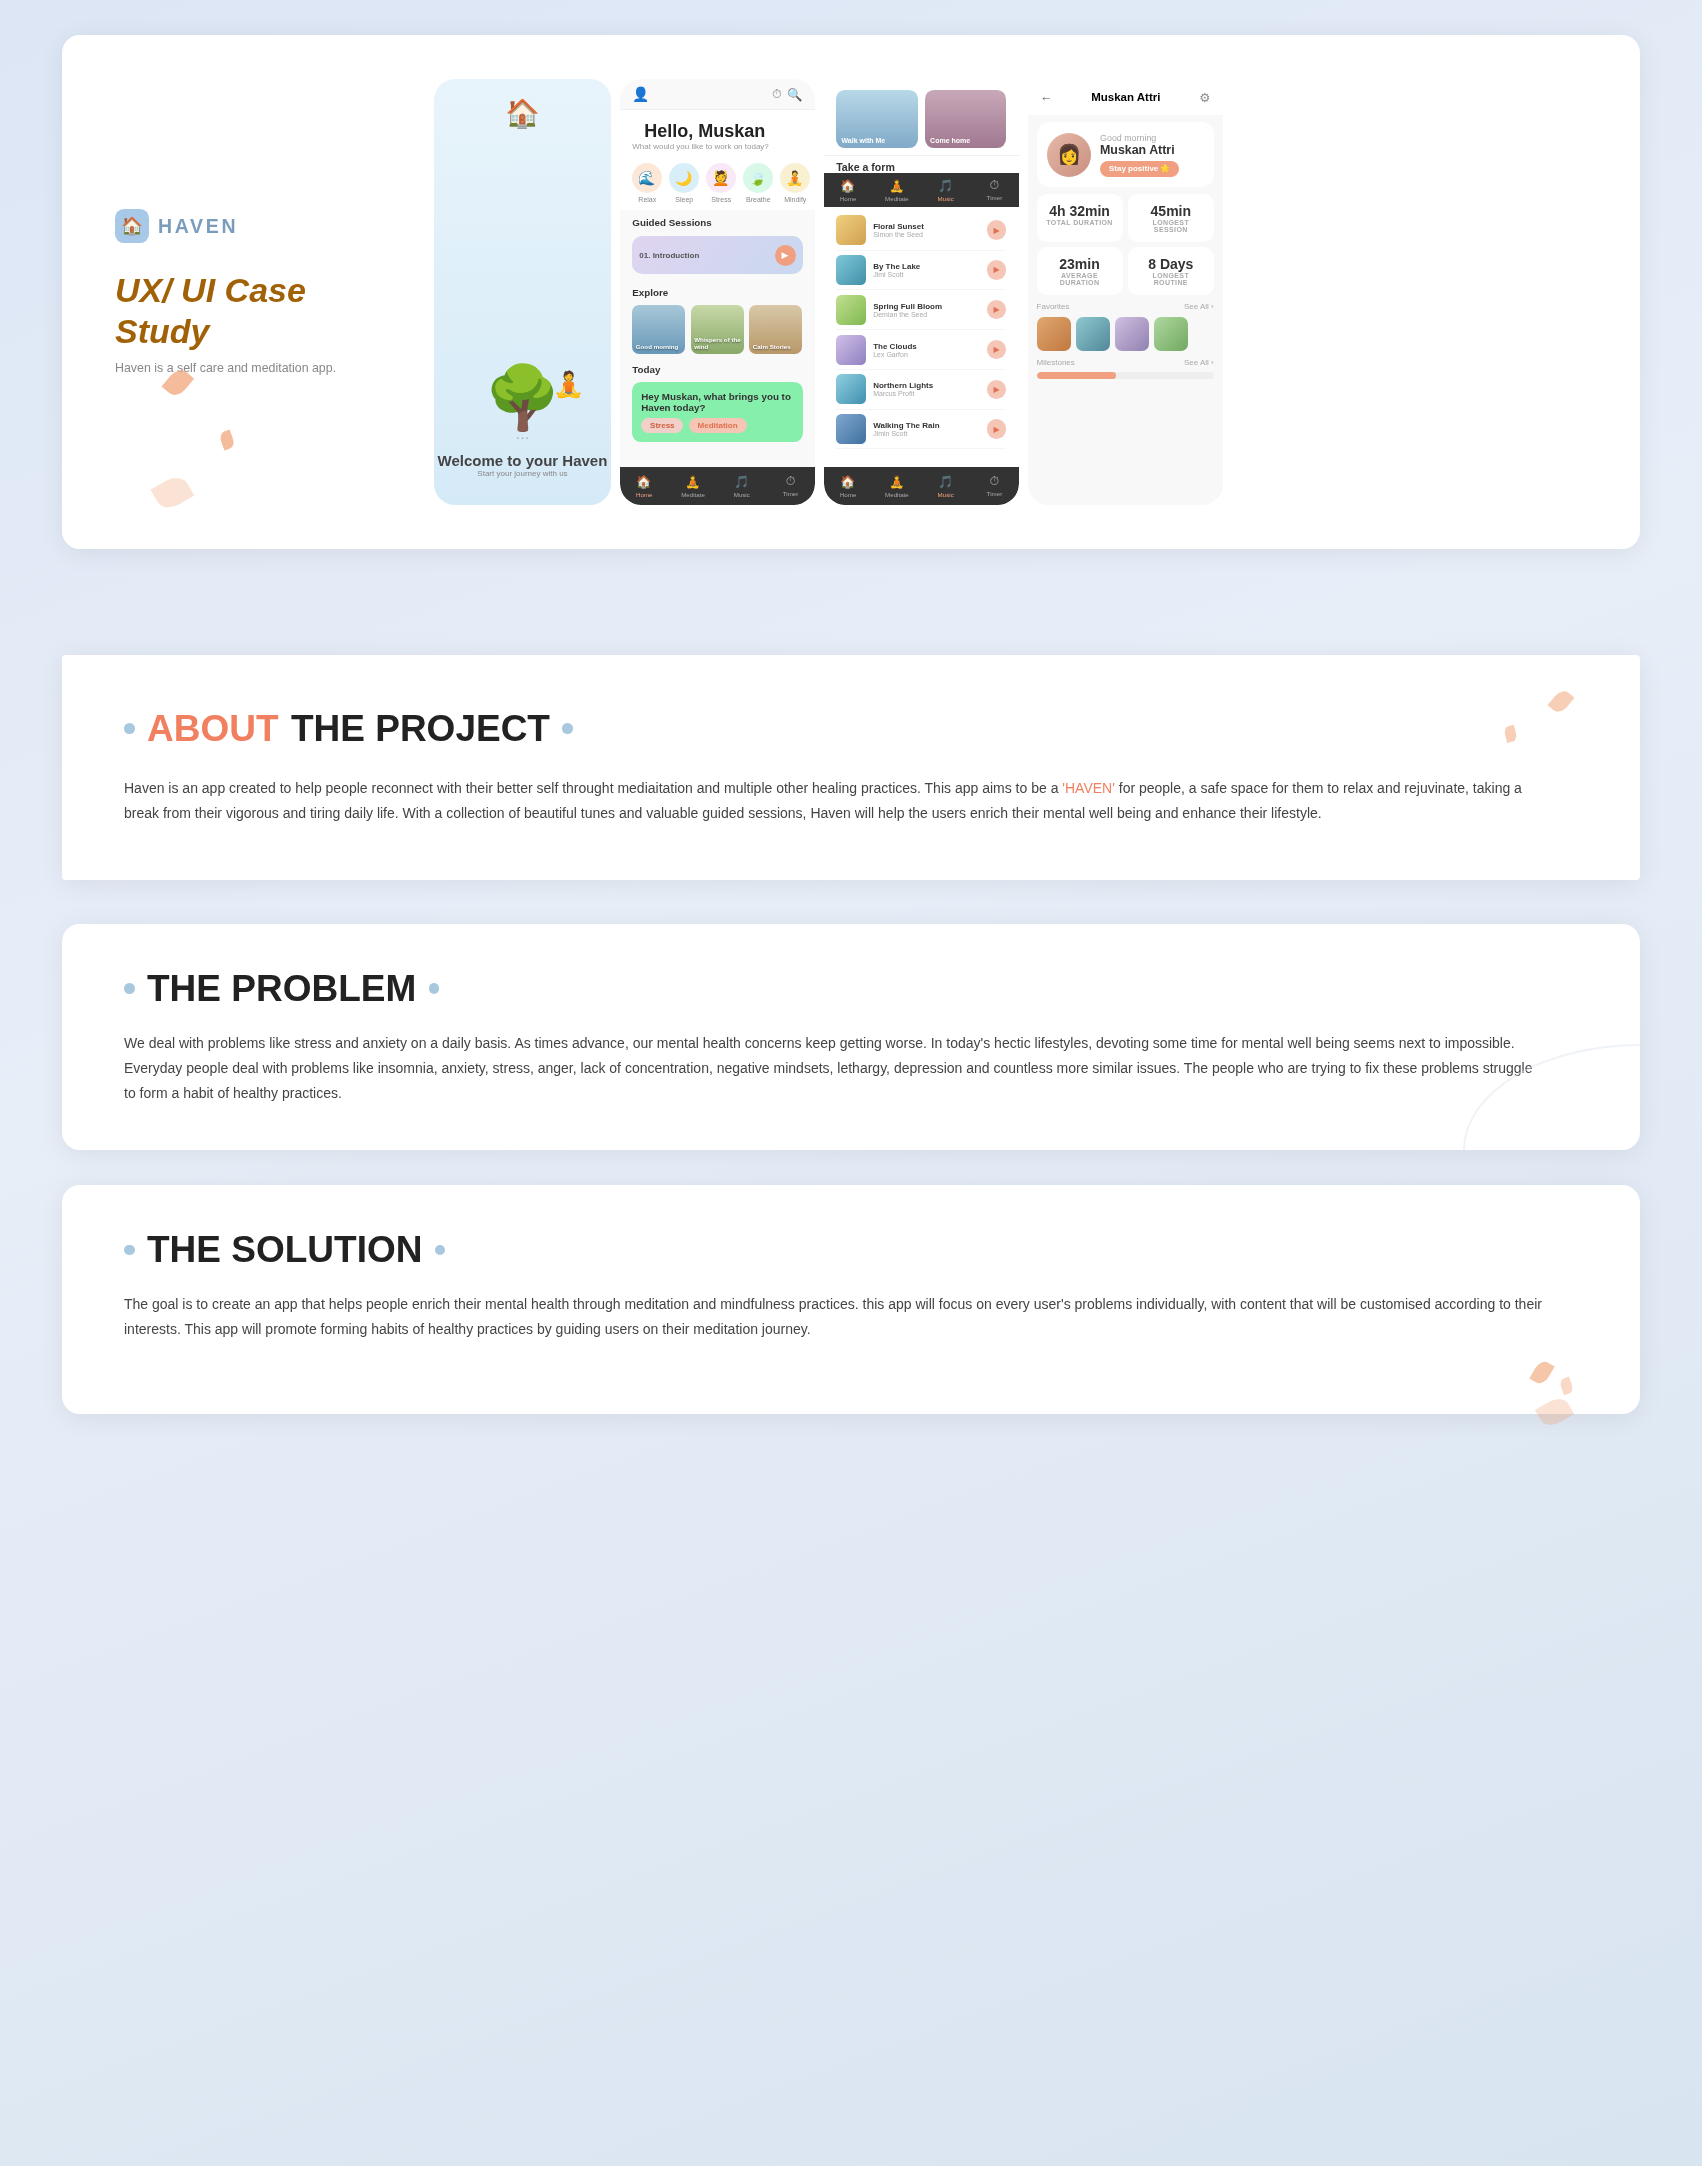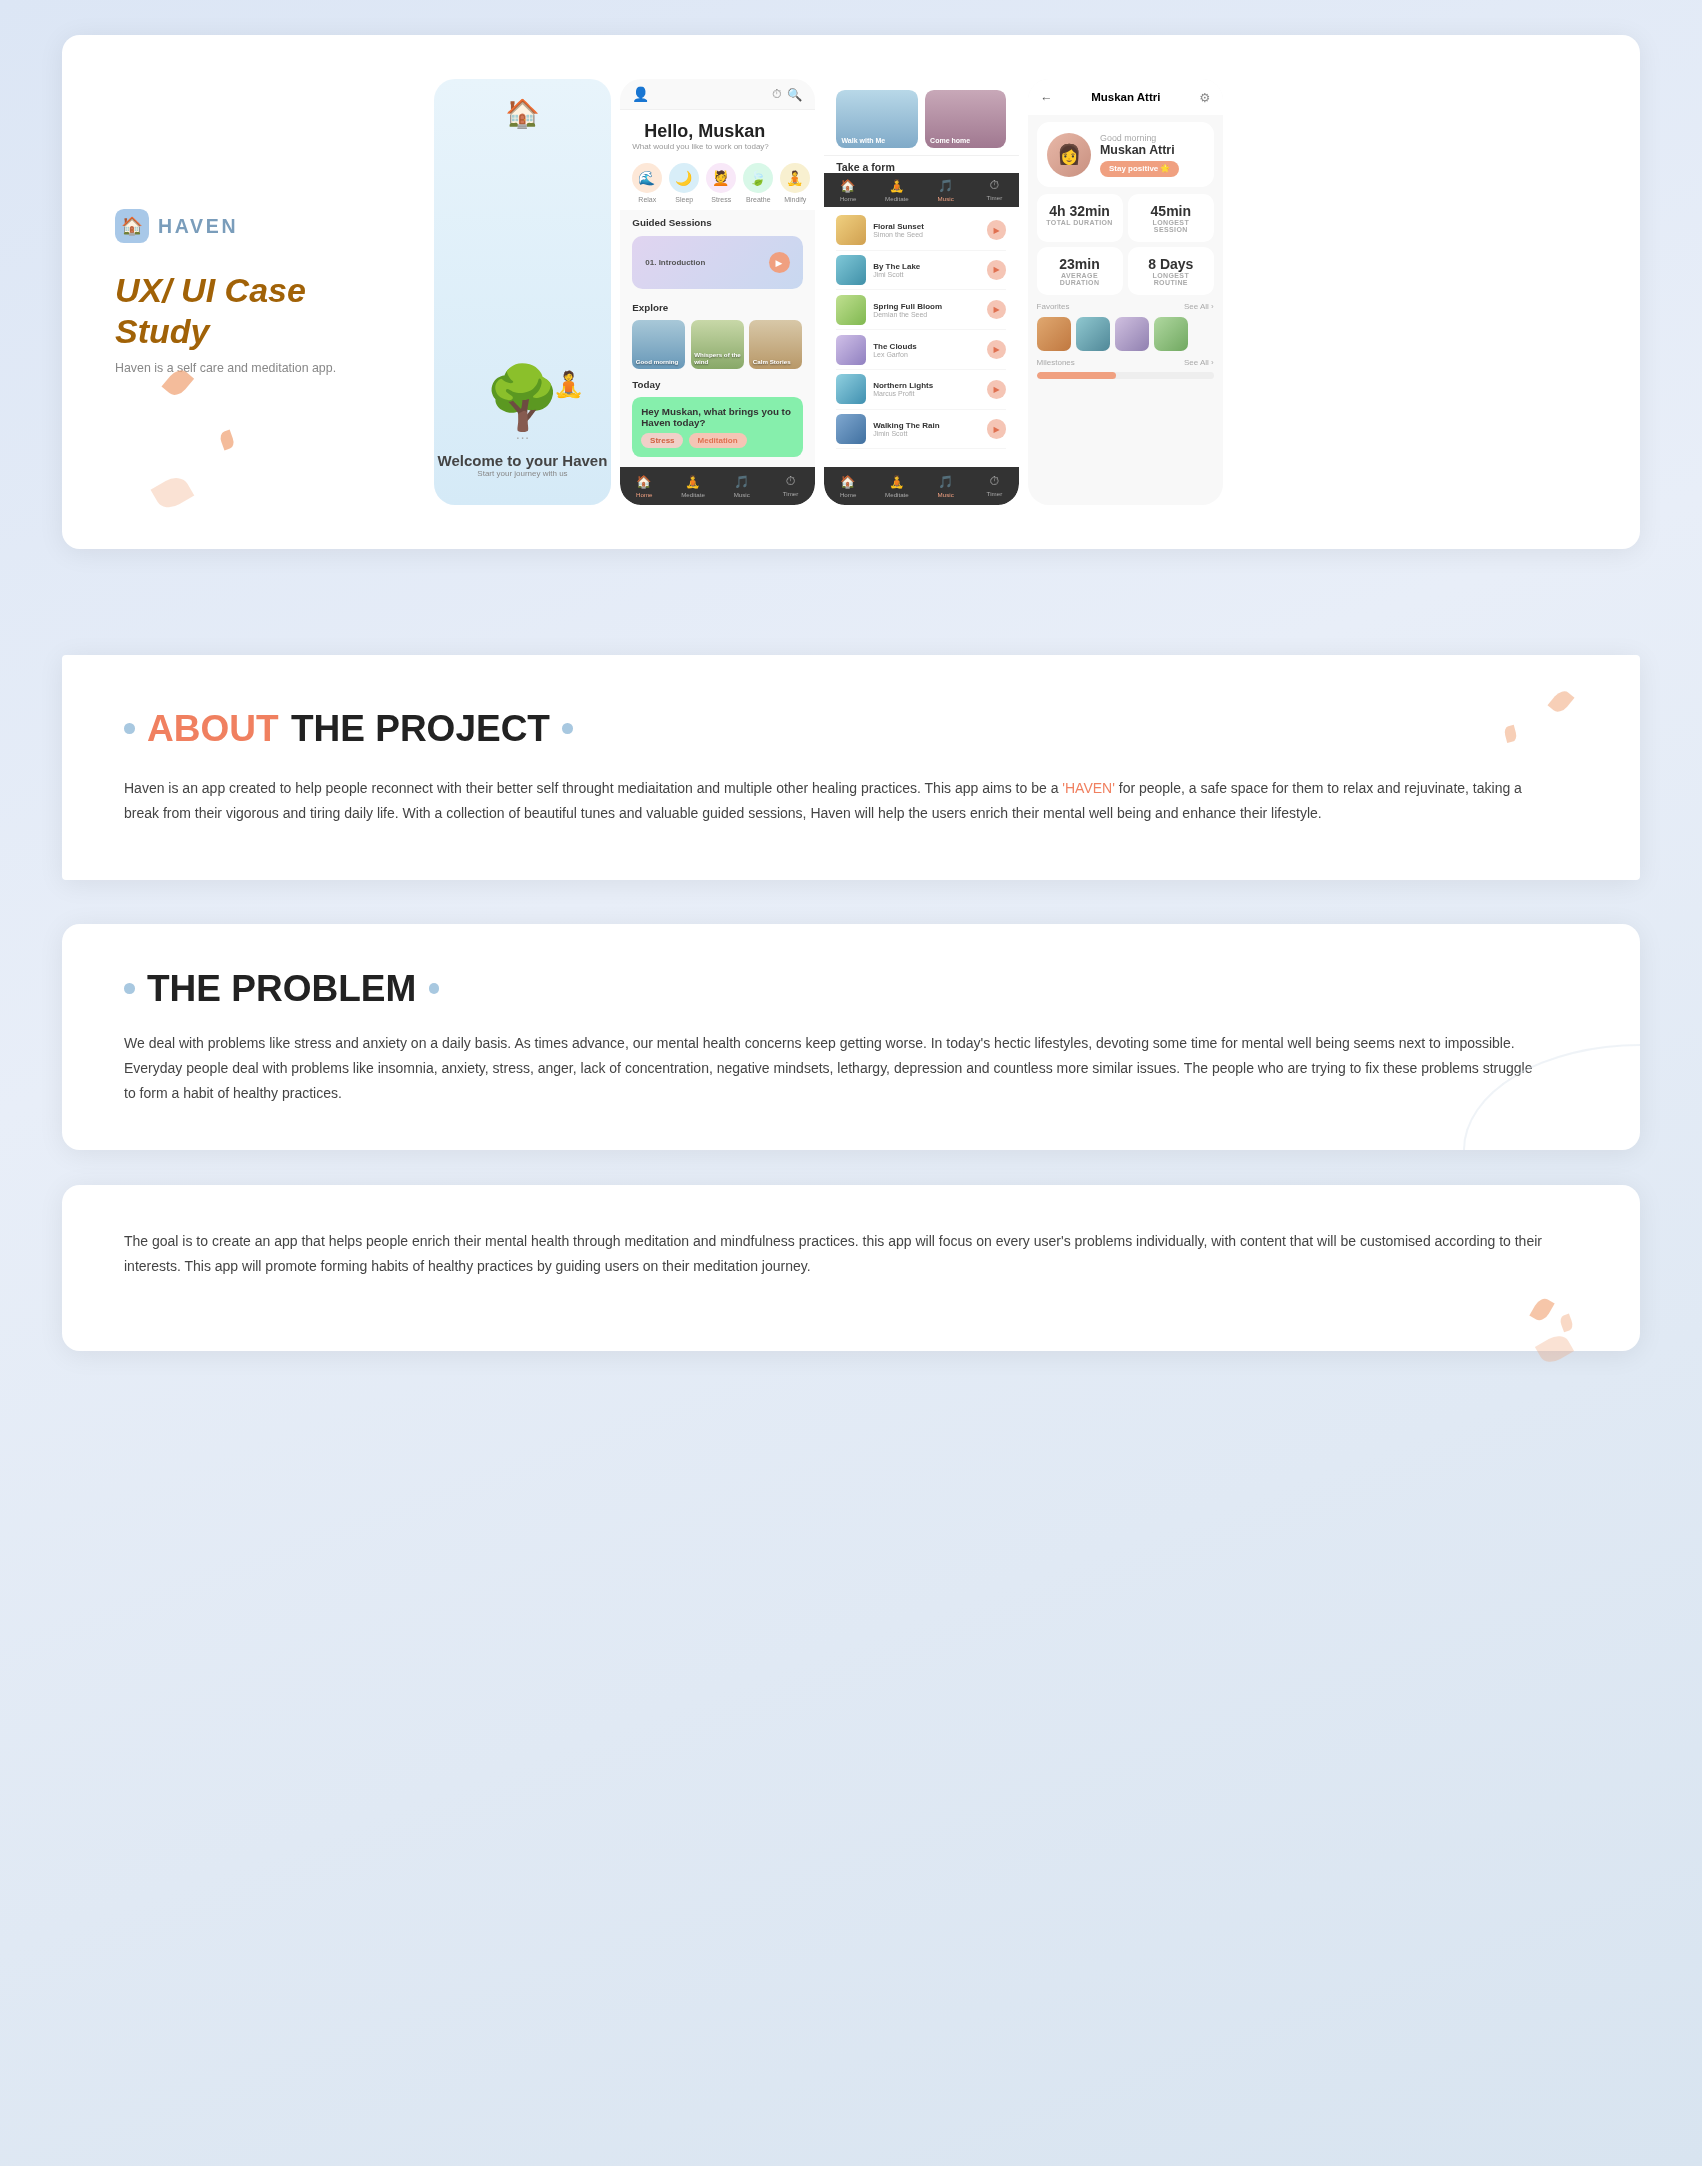--- a/index.html
+++ b/index.html
@@ -186,22 +186,22 @@
     .section-label {
       font-size: 9.8px;
       font-weight: 700;
       color: #333;
       padding: 7px 12.4px 3.5px;
     }
     .guided-session-card {
       margin: 5.3px 12.4px;
       background: linear-gradient(135deg, #e0d4f0, #c8d8f0);
       border-radius: 10.6px;
-      padding: 13px;
-      height: 53px;
+      padding: 7px;
+      height: 38px;
       display: flex;
       align-items: center;
       justify-content: space-between;
     }
     .session-card-text {
       font-size: 8px;
       font-weight: 700;
       color: #555;
     }
     .session-card-play {
@@ -922,20 +922,25 @@
       <span>THE PROBLEM</span>
       <div class="dot" style="width:10.6px;height:10.6px;border-radius:50%;background:#a8c8e0;flex-shrink:0;"></div>
     </div>
     <div class="section-body">We deal with problems like stress and anxiety on a daily basis. As times advance, our mental health concerns keep getting worse. In today's hectic lifestyles, devoting some time for mental well being seems next to impossible. Everyday people deal with problems like insomnia, anxiety, stress, anger, lack of concentration, negative mindsets, lethargy, depression and countless more similar issues. The people who are trying to fix these problems struggle to form a habit of healthy practices.</div>
     <div class="curve-deco"></div>
   </div>
 </div>
 
 <div class="problem-section" style="padding-bottom:53px;">
   <div class="problem-card" style="padding-bottom:71px;">
+    <div class="section-heading-2">
+      <div class="dot" style="width:10.6px;height:10.6px;border-radius:50%;background:#a8c8e0;flex-shrink:0;"></div>
+      <span>THE SOLUTION</span>
+      <div class="dot" style="width:10.6px;height:10.6px;border-radius:50%;background:#a8c8e0;flex-shrink:0;"></div>
+    </div>
     <div class="section-body">The goal is to create an app that helps people enrich their mental health through meditation and mindfulness practices. this app will focus on every user's problems individually, with content that will be customised according to their interests. This app will promote forming habits of healthy practices by guiding users on their meditation journey.</div>
 
     <div style="position:absolute;bottom:53px;right:106px;">
       <div class="deco-leaf" style="transform:rotate(30deg);opacity:0.6;"></div>
       <div class="deco-leaf" style="top:17.7px;left:26.6px;transform:rotate(-20deg);width:10.6px;height:16px;opacity:0.4;"></div>
       <div class="deco-leaf" style="top:35px;left:8.9px;transform:rotate(60deg);width:23px;height:32px;opacity:0.3;"></div>
     </div>
   </div>
 </div>
 

